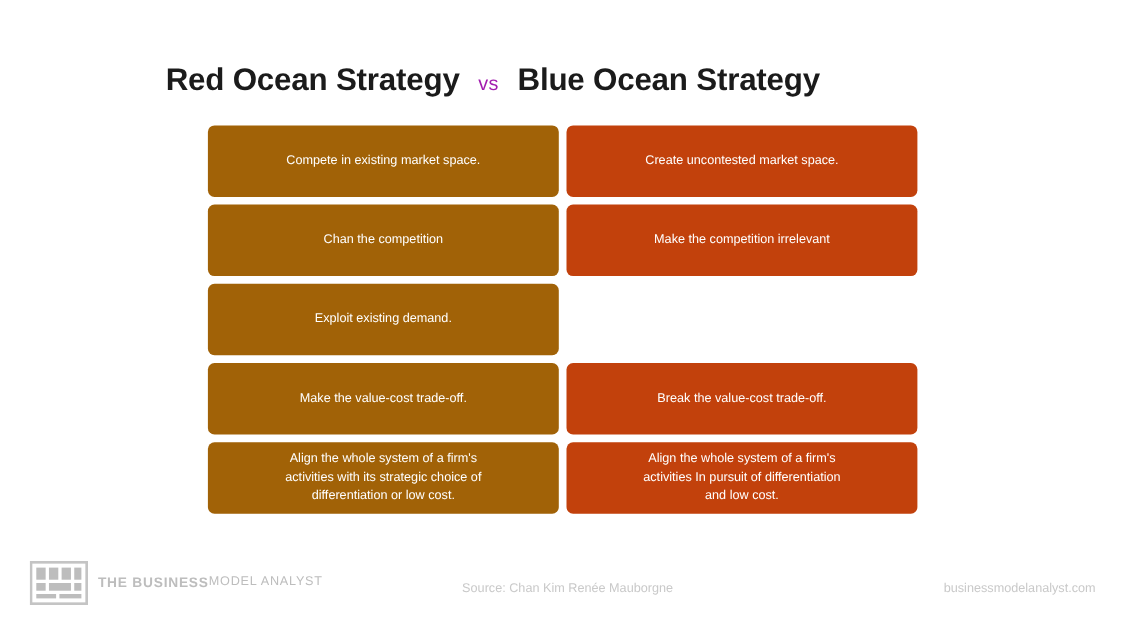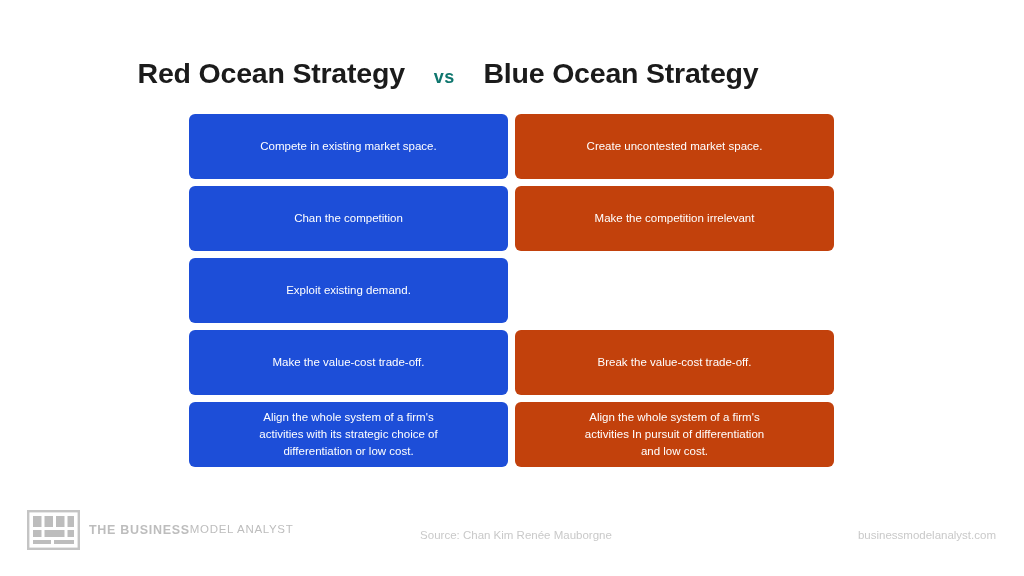--- a/index.html
+++ b/index.html
@@ -17,34 +17,34 @@
 
   
   .title-bar {
     position: absolute;
     left: 0;
     top: 57px;
     width: 896px;
     display: flex;
     align-items: baseline;
     justify-content: center;
-    gap: 29px;
+    gap: 17px;
   }
   .title-red,
   .title-blue {
     font-size: 28.5px;
     font-weight: 700;
     color: #1b1b1b;
     letter-spacing: -0.2px;
     white-space: nowrap;
   }
   .title-vs {
     font-size: 18px;
-    font-weight: 700;
-    color: #0f766e;
+    font-weight: 400;
+    color: #a21caf;
     letter-spacing: 0.3px;
   }
 
   
   .grid {
     position: absolute;
     left: 189px;
     top: 114px;
     width: 645px;
     display: flex;
@@ -64,21 +64,21 @@
     justify-content: center;
     text-align: center;
     box-sizing: border-box;
     padding: 6px 14px;
     color: #ffffff;
     font-size: 11.5px;
     line-height: 17px;
     font-weight: 400;
   }
   .cell.red {
-    background: #1d4ed8;
+    background: #a16207;
   }
   .cell.blue {
     background: #c2410c;
   }
   .cell-text {
     display: block;
     white-space: pre-line;
   }
 
   

